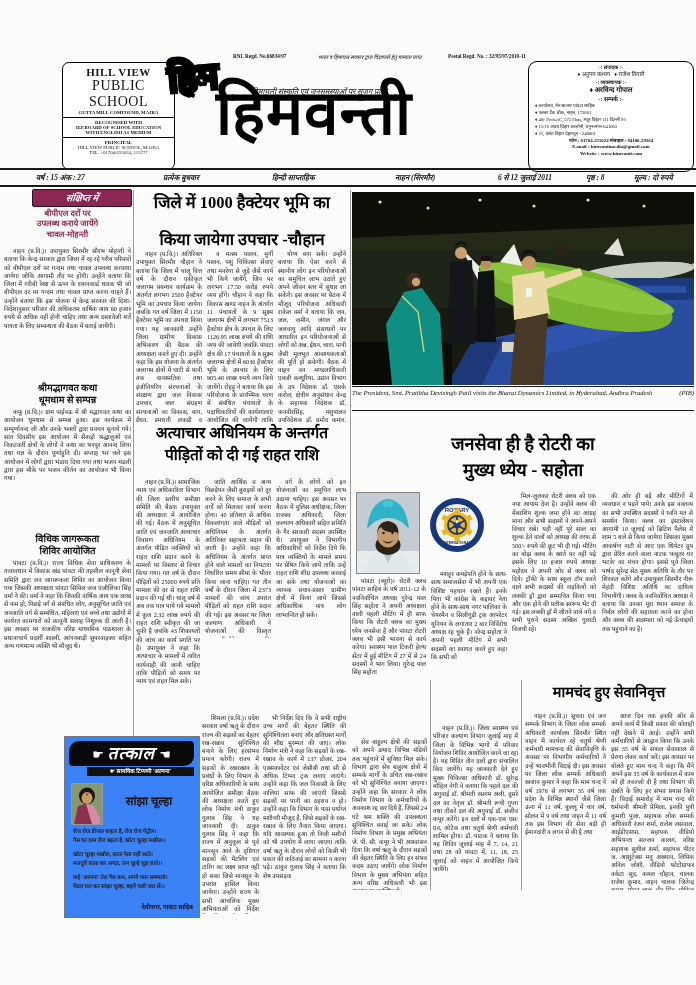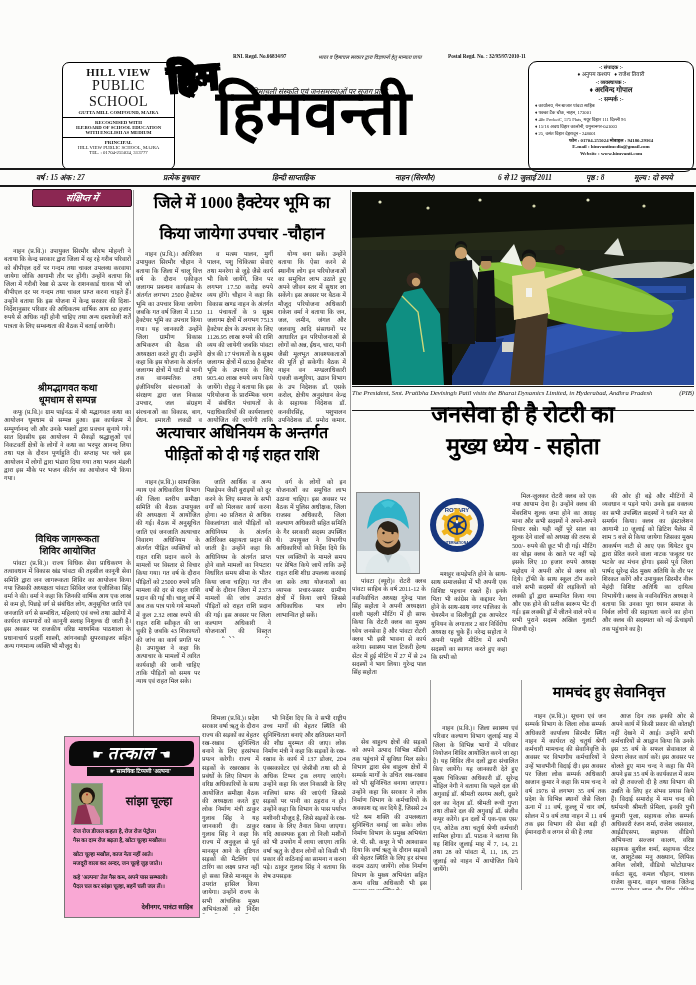--- a/index.html
+++ b/index.html
@@ -90,37 +90,42 @@
   <div class="rule" style="left:0;top:185px;width:696px;height:2.4px;"></div>
 
   <div class="vrule" style="left:133px;top:190px;height:722px;"></div>
   <div class="vrule" style="left:350px;top:190px;height:450px;"></div>
   <div class="vrule" style="left:430px;top:680px;height:210px;"></div>
   <div class="vrule" style="left:521px;top:680px;height:210px;"></div>
 
   <div class="abs brief-box" style="left:32px;top:189px;width:98px;height:16px;font-size:9.5px;line-height:16px;">
     <span style="display:inline-block;transform:skewX(-8deg);">संक्षिप्त में</span>
   </div>
+  <div class="abs side-title maroon" style="left:4px;top:209px;width:127px;font-size:8.3px;">
+    <div>बीपीएल दरों पर</div>
+    <div>उपलब्ध कराये जायेंगे</div>
+    <div>चावल-मोहन्ती</div>
+  </div>
   <div class="abs body-col" style="left:4px;top:247px;width:127px;height:132px;">नाहन (प्र.वि.)। उपायुक्त सिरमौर सौरभ मोहन्ती ने बताया कि केन्द्र सरकार द्वारा जिला में रह रहे गरीब परिवारों को बीपीएल दरों पर गन्दम तथा चावल उपलब्ध करवाया जायेगा जोकि आगामी तौर पर होंगी। उन्होंने बताया कि जिला में गरीबी रेखा से ऊपर के राशनकार्ड धारक भी जो बीपीएल दर पर गन्दम तथा चावल प्राप्त करना चाहते हैं। उन्होंने बताया कि इस योजना में केन्द्र सरकार की दिशा-निर्देशानुसार परिवार की अधिकतम वार्षिक आय 60 हजार रुपये से अधिक नहीं होनी चाहिए तथा अन्य दस्तावेजी शर्तें पात्रता के लिए सम्बन्धता की बैठक में बताई जायेंगी।</div>
 
   <div class="abs side-title" style="left:4px;top:382px;width:127px;font-size:9.6px;">
     <div>श्रीमद्भागवत कथा</div>
     <div>धूमधाम से सम्पन्न</div>
   </div>
   <div class="abs body-col" style="left:4px;top:408px;width:127px;height:122px;">कफू (प्र.वि.)। ग्राम पाईनऊ में श्री मद्भागवत कथा का आयोजन धूमधाम से सम्पन्न हुआ। इस कार्यक्रम में सम्पूर्णानन्द जी और उनके भक्तों द्वारा प्रवचन सुनाये गये। सात दिवसीय इस आयोजन में सैकड़ों श्रद्धालुओं एवं निकटवर्ती क्षेत्रों के लोगों ने कथा का भरपूर आनन्द लिया तथा यज्ञ के दौरान पूर्णाहुति दी। सप्ताह भर चले इस आयोजन में लोगों द्वारा भंडारा दिया गया तथा भजन मंडली द्वारा इस मौके पर भजन कीर्तन का आयोजन भी किया गया।</div>
 
   <div class="abs side-title" style="left:4px;top:533px;width:127px;font-size:9.6px;">
     <div>विधिक जागरूकता</div>
     <div>शिविर आयोजित</div>
   </div>
   <div class="abs body-col" style="left:4px;top:559px;width:127px;height:172px;">पांवटा (प्र.वि.)। राज्य विधिक सेवा प्राधिकरण के तत्वावधान में विकास खंड पांवटा की तहसील कानूनी सेवा समिति द्वारा जन जागरूकता शिविर का आयोजन किया गया जिसकी अध्यक्षता पांवटा सिविल जज एंजीलिका सिंह वर्मा ने की। वर्मा ने कहा कि जिनकी वार्षिक आय एक लाख से कम हो, पिछड़े वर्ग से संबंधित लोग, अनुसूचित जाति एवं जनजाति वर्ग से सम्बंधित, महिलाएं एवं बच्चे तथा उद्योगों में कार्यरत कामगारों को कानूनी सलाह निशुल्क दी जाती है। इस अवसर पर राजकीय वरिष्ठ माध्यमिक पाठशाला के प्रधानाचार्य प्रदर्शी शास्त्री, आंगनबाड़ी सुपरवाइजर सहित अन्य गणमान्य व्यक्ति भी मौजूद थे।</div>
 
   <div class="abs hl" style="left:136px;top:193px;width:212px;font-size:16.5px;">
     <div>जिले में 1000 हैक्टेयर भूमि का</div>
-    <div style="margin-top:12px;">किया जायेगा उपचार -चौहान</div>
+    <div style="margin-top:18px;">किया जायेगा उपचार -चौहान</div>
   </div>
   <div class="abs body-col" style="left:136px;top:250px;width:66px;height:172px;">नाहन (प्र.वि.)। अतिरिक्त उपायुक्त सिरमौर चौहान ने बताया कि जिला में चालू वित्त वर्ष के दौरान एकीकृत जलागम प्रबन्धन कार्यक्रम के अंतर्गत लगभग 2500 हैक्टेयर भूमि का उपचार किया जायेगा जबकि गत वर्ष जिला में 1150 हैक्टेयर भूमि का उपचार किया गया। यह जानकारी उन्होंने जिला ग्रामीण विकास अभिकरण की बैठक की अध्यक्षता करते हुए दी। उन्होंने कहा कि इस योजना के अंतर्गत जलागम क्षेत्रों में घाटी से पानी तक वानस्पतिक तथा इंजीनियरिंग संरचनाओं के संरक्षण द्वारा जल निकास उपचार, जल संग्रहण संरचनाओं का विकास, बाग, ईंधन, इमारती लकड़ी व बागवानी परियोजनाओं के लिए नर्सरियां तैयार की जायेंगी। उन्होंने बताया कि मृदा एवं नमी संरक्षण, चरागाह विकास, वन उपचार, गत</div>
   <div class="abs body-col" style="left:207px;top:250px;width:66px;height:172px;">व मत्स्य पालन, मुर्गी पालन, पशु चिकित्सा सेवाएं तथा मनरेगा से जुड़े जैसे कार्य भी किये जायेंगे, जिन पर लगभग 17.50 करोड़ रुपये व्यय होंगे। चौहान ने कहा कि विकास खण्ड नाहन के अंतर्गत 11 पंचायतों के 9 सूक्ष्म जलागम क्षेत्रों में लगभग 7513 हैक्टेयर क्षेत्र के उपचार के लिए 1126.95 लाख रुपये की राशि व्यय की जायेगी जबकि पांवटा क्षेत्र की 17 पंचायतों के 8 सूक्ष्म जलागम क्षेत्रों में 6036 हैक्टेयर भूमि के उपचार के लिए 905.40 लाख रुपये व्यय किये जायेंगे। रोहड़ू ने बताया कि इस परियोजना के प्रारम्भिक चरण में संबंधित पंचायतों के पदाधिकारियों की कार्यशालाएं आयोजित की जायेंगी ताकि वह इन योजनाओं के निष्पादन में सार्वजनिक प्रगति के संसाधनों की अपनी योजनानुसार पूर्ण उपयोग के</div>
   <div class="abs body-col" style="left:278px;top:250px;width:68px;height:172px;">योग्य बना सकें। उन्होंने बताया कि ऐसा करने से स्थानीय लोग इन परियोजनाओं का समुचित लाभ उठाते हुए अपने जीवन स्तर में सुधार ला सकेंगे। इस अवसर पर बैठक में मौजूद परियोजना अधिकारी राकेश वर्मा ने बताया कि जन, जल, जमीन, जंगल और जलवायु आदि संसाधनों पर आधारित इन परियोजनाओं से लोगों को अन्न, ईंधन, चारा, पानी जैसी मूलभूत आवश्यकताओं की पूर्ति हो सकेगी। बैठक में नाहन वन मण्डलाधिकारी एबजी कन्धूरिया, उद्यान विभाग के उप निदेशक डॉ. एसके करोल, क्षेत्रीय अनुसंधान केन्द्र के सहायक निदेशक डॉ. कनवीरसिंह, पशुपालन उपनिदेशक डॉ. प्रमोद कुमार, मध्य हिमालय जलागम अधिकारी प्रदीप शर्मा भी मौजूद थे।</div>
 
   <div class="abs" style="left:352px;top:192px;width:342px;height:193px;overflow:hidden;">
     <svg width="342" height="193" viewBox="0 0 342 193" preserveAspectRatio="none">
       <rect width="342" height="193" fill="#181a10"></rect>
       <rect width="342" height="46" fill="#0d0f09"></rect>
       <polygon points="0,46 342,32 342,60 0,80" fill="#252a18"></polygon>
@@ -171,21 +176,21 @@
       <polygon points="164,128 196,121 191,193 158,193" fill="#473827"></polygon>
     </svg>
   </div>
   <div class="rule" style="left:352px;top:386px;width:342px;height:0.8px;"></div>
   <div class="abs caption" style="left:352px;top:389px;width:342px;height:20px;">
     <span>The President, Smt. Pratibha Devisingh Patil visits the Bharat Dynamics Limited, in Hyderabad, Andhra Pradesh</span>
     <span style="float:right;">(PIB)</span>
   </div>
   <div class="rule" style="left:352px;top:410px;width:342px;height:0.8px;"></div>
 
-  <div class="abs hl" style="left:352px;top:401px;width:342px;font-size:23px;">
+  <div class="abs hl" style="left:352px;top:434px;width:342px;font-size:18px;">
     <div>जनसेवा ही है रोटरी का</div>
     <div style="margin-top:5px;">मुख्य ध्येय - सहोता</div>
   </div>
 
   <div class="abs" style="left:356px;top:492px;width:62px;height:80px;border:0.8px solid #8a8a8a;overflow:hidden;">
     <svg width="62" height="80" viewBox="0 0 62 80">
       <rect width="62" height="80" fill="#c2ccd2"></rect>
       <rect y="58" width="62" height="22" fill="#e6ecee"></rect>
       <path d="M8,80 Q10,60 31,58 Q52,60 54,80 Z" fill="#dfe8ea"></path>
       <path d="M26,60 L31,70 L36,60 Z" fill="#b9c6ca"></path>
@@ -254,21 +259,21 @@
   <div class="abs body-col" style="left:202px;top:714px;width:57px;height:200px;">शिमला (प्र.वि.)। प्रदेश सरकार वर्षा ऋतु के दौरान राज्य की सड़कों का बेहतर रख-रखाव सुनिश्चित बनाने के लिए हरसंभव प्रयत्न करेगी। राज्य में सड़कों के रखरखाव के प्रबंधों के लिए विभाग के वरिष्ठ अधिकारियों के साथ आयोजित समीक्षा बैठक की अध्यक्षता करते हुए लोक निर्माण मंत्री ठाकुर गुलाब सिंह ने यह जानकारी दी। ठाकुर गुलाब सिंह ने कहा कि राज्य में अनुकूल से पूर्व मानसून आने के दृष्टिगत सड़कों की मैटलिंग एवं टारिंग का लक्ष्य प्राप्त नहीं हो सका जिसे मानसून के उपरांत हासिल किया जायेगा। उन्होंने राज्य के सभी आंचलिक मुख्य अभियंताओं को निर्देश दिए कि अपने अधिकार क्षेत्र में निरन्तर दौरे करें। उन्होंने राष्ट्रीय उच्च मार्गों के मुख्य अभियंता को</div>
   <div class="abs body-col" style="left:263px;top:714px;width:83px;height:200px;">भी निर्देश दिए कि वे सभी राष्ट्रीय उच्च मार्गों की बेहतर स्थिति की सुनिश्चितता बनाएं और क्षतिग्रस्त मार्गों की शीघ्र मुरम्मत की जाए। लोक निर्माण मंत्री ने कहा कि सड़कों के रख-रखाव के कार्य में 137 डोजर, 204 एक्सकावेटर एवं जेसीबी तथा सौ से अधिक टिप्पर ट्रक लगाए जाएंगे। उन्होंने कहा कि जल निकासी के लिए नालियां साफ की जाएंगी जिससे सड़कों पर पानी का ठहराव न हो। उन्होंने कहा कि विभाग के पास पर्याप्त मशीनरी मौजूद है, जिसे सड़कों के रख-रखाव के लिए तैनात किया जाएगा। यदि आवश्यक हुआ तो निजी मशीनों को भी उपयोग में लाया जाएगा ताकि वर्षा ऋतु के दौरान लोगों को किसी भी प्रकार की कठिनाई का सामना न करना पड़े। ठाकुर गुलाब सिंह ने बताया कि शेष उपसड़क</div>
   <div class="abs body-col" style="left:352px;top:738px;width:75px;height:152px;">सेब बाहुल्य क्षेत्रों की सड़कों को अपने उत्पाद विभिन्न मंडियों तक पहुंचाने में सुविधा मिल सके। विभाग द्वारा सेब बाहुल्य क्षेत्रों में सम्पर्क मार्गों के उचित रख-रखाव को भी सुनिश्चित बनाया जाएगा। उन्होंने कहा कि सरकार ने लोक निर्माण विभाग के कर्मचारियों के अवकाश रद्द कर दिये हैं, जिससे 24 घंटे श्रम शक्ति की उपलब्धता सुनिश्चित बनाई जा सके। लोक निर्माण विभाग के प्रमुख अभियंता जे. पी. सी. कपूर ने भी आश्वासन दिया कि वर्षा ऋतु के दौरान सड़कों की बेहतर स्थिति के लिए हर संभव कदम उठाए जायेंगे। लोक निर्माण विभाग के मुख्य अभियंता सहित अन्य वरिष्ठ अधिकारी भी इस अवसर पर उपस्थित थे।</div>
 
   <div class="abs body-col" style="left:433px;top:724px;width:85px;height:166px;">नाहन (प्र.वि.)। जिला स्वास्थ्य एवं परिवार कल्याण विभाग जुलाई माह में जिला के विभिन्न भागों में परिवार नियोजन शिविर आयोजित करने जा रहा है। यह शिविर तीन दलों द्वारा संचालित किए जायेंगे। यह जानकारी देते हुए मुख्य चिकित्सा अधिकारी डॉ. सुरेन्द्र मोहिल नेगी ने बताया कि पहले दल की अगुवाई डॉ. श्रीमती रसगम अली, दूसरे दल का नेतृत्व डॉ. श्रीमती रूची गुप्ता तथा तीसरे दल की अगुवाई डॉ. संजीव कपूर करेंगे। इन दलों में एक-एक एस/एन, ओटेक तथा चतुर्थ श्रेणी कर्मचारी शामिल होगा। डॉ. पाठक ने बताया कि यह शिविर जुलाई माह में 7, 14, 21 तथा 28 को पांवटा में, 11, 18, 25 जुलाई को नाहन में आयोजित किये जायेंगे।</div>
 
   <div class="abs hl" style="left:524px;top:684px;width:170px;font-size:14.5px;">मामचंद हुए सेवानिवृत्त</div>
   <div class="abs body-col" style="left:525px;top:712px;width:81px;height:178px;">नाहन (प्र.वि.)। सूचना एवं जन सम्पर्क विभाग के जिला लोक सम्पर्क अधिकारी कार्यालय सिरमौर स्थित नाहन में कार्यरत रहे चतुर्थ श्रेणी कर्मचारी मामचन्द की सेवानिवृत्ति के अवसर पर विभागीय कर्मचारियों ने उन्हें भावभीनी विदाई दी। इस अवसर पर जिला लोक सम्पर्क अधिकारी खजान कुमार ने कहा कि माम चन्द ने वर्ष 1976 से लगभग 35 वर्ष तक प्रदेश के विभिन्न स्थानों जैसे जिला ऊना में 11 वर्ष, कुल्लू में चार वर्ष, सोलन में 9 वर्ष तथा नाहन में 11 वर्ष तक इस विभाग की सेवा बड़ी ही ईमानदारी व लगन से की है तथा</div>
   <div class="abs body-col" style="left:611px;top:712px;width:83px;height:178px;">आज दिन तक इनकी ओर से अपने कार्य में किसी प्रकार की कोताही नहीं देखने में आई। उन्होंने सभी कर्मचारियों से आह्वान किया कि उनके इस 35 वर्ष के सफल सेवाकाल से प्रेरणा लेकर कार्य करें। इस अवसर पर बोलते हुए माम चन्द ने कहा कि मैंने अपने इस 35 वर्ष के कार्यकाल में काम को ही तवज्जो दी है तथा विभाग की उन्नति के लिए हर संभव प्रयास किये हैं। विदाई समारोह में माम चन्द की धर्मपत्नी श्रीमती प्रेमिला, इनकी पुत्री कुमारी पूजा, सहायक लोक सम्पर्क अधिकारी रंजन शर्मा, राजेश जसवाल, आईडीएसपा, सहायक वीडियो अभियन्ता सज्जन कालग, वरिष्ठ सहायक सुशील शर्मा, सहायक पीटर ज, आशुटेक्स मनु अख्यान, लिपिक अनिल जोशी, वीडियो फोटोग्राफर वर्कटा सूद, कमल चौहान, चालक राजेश कुमार, वाहन चालक जितेन्द्र कुमार, मोहन लाल, हीर सिंह, गोविन्द कुमार भी मौजूद थे।</div>
 
-  <div class="abs" style="left:64px;top:736px;width:134px;height:180px;border:1px solid #777;background:#f9a8d4;">
+  <div class="abs" style="left:64px;top:736px;width:134px;height:180px;border:1px solid #777;background:#3b82f6;">
     <div class="banner-black" style="position:absolute;left:4px;top:4px;width:125px;height:25px;text-align:center;">
       <span style="font-size:13px;">☛</span>
       <span style="font-size:17px;font-weight:bold;font-style:italic;letter-spacing:1px;">तत्काल</span>
       <span style="font-size:13px;">☚</span>
     </div>
     <div style="position:absolute;left:22px;top:30px;width:107px;height:9px;background:#111;color:#fff;font-size:5.8px;font-weight:bold;text-align:center;line-height:9px;">
       <span>☛</span>
       <span>सामयिक टिप्पणी 'अल्पना'</span>
     </div>
     <div style="position:absolute;left:6px;top:46px;width:30px;height:40px;border:0.6px solid #999;overflow:hidden;">

